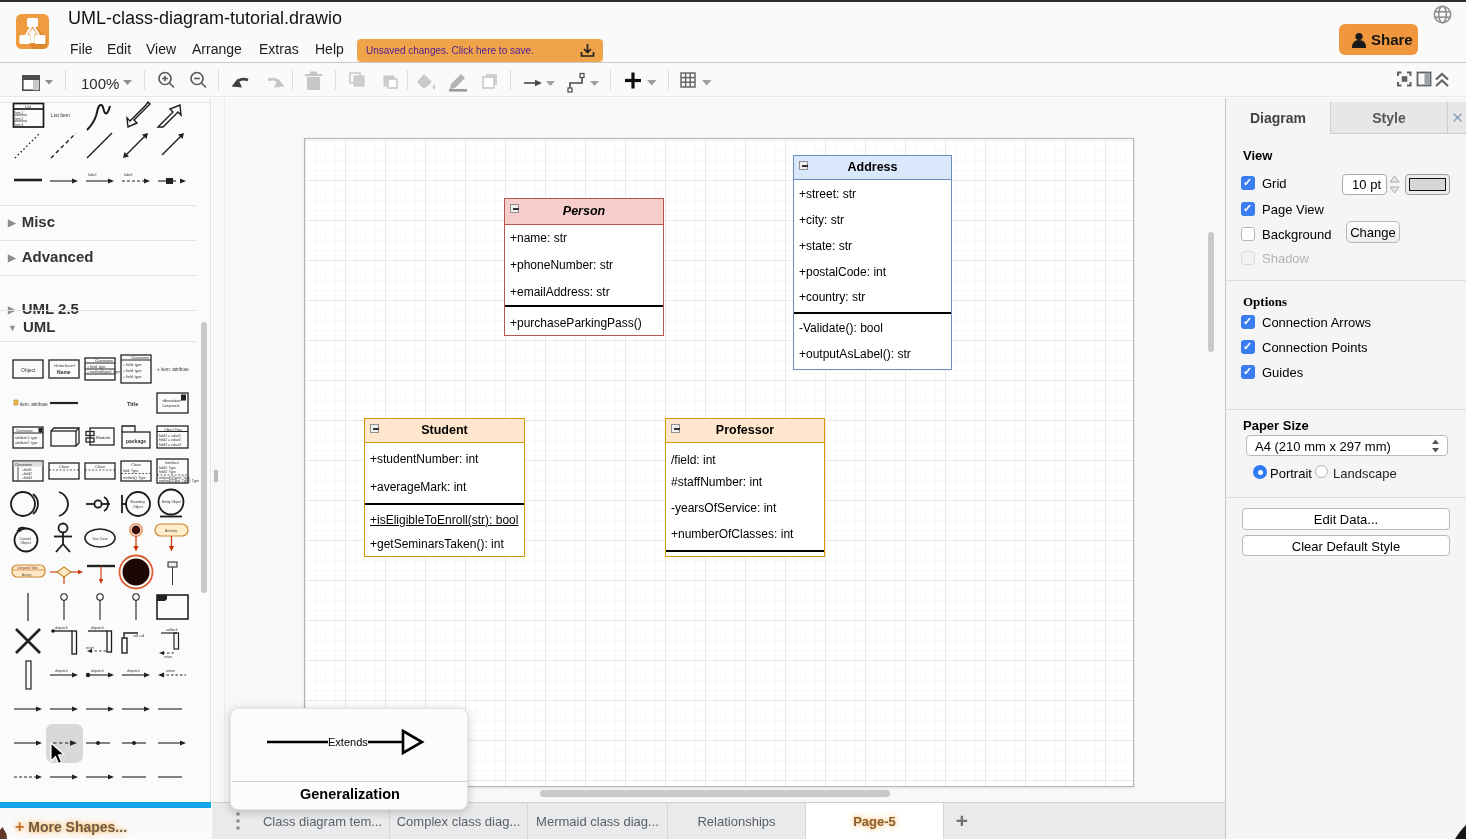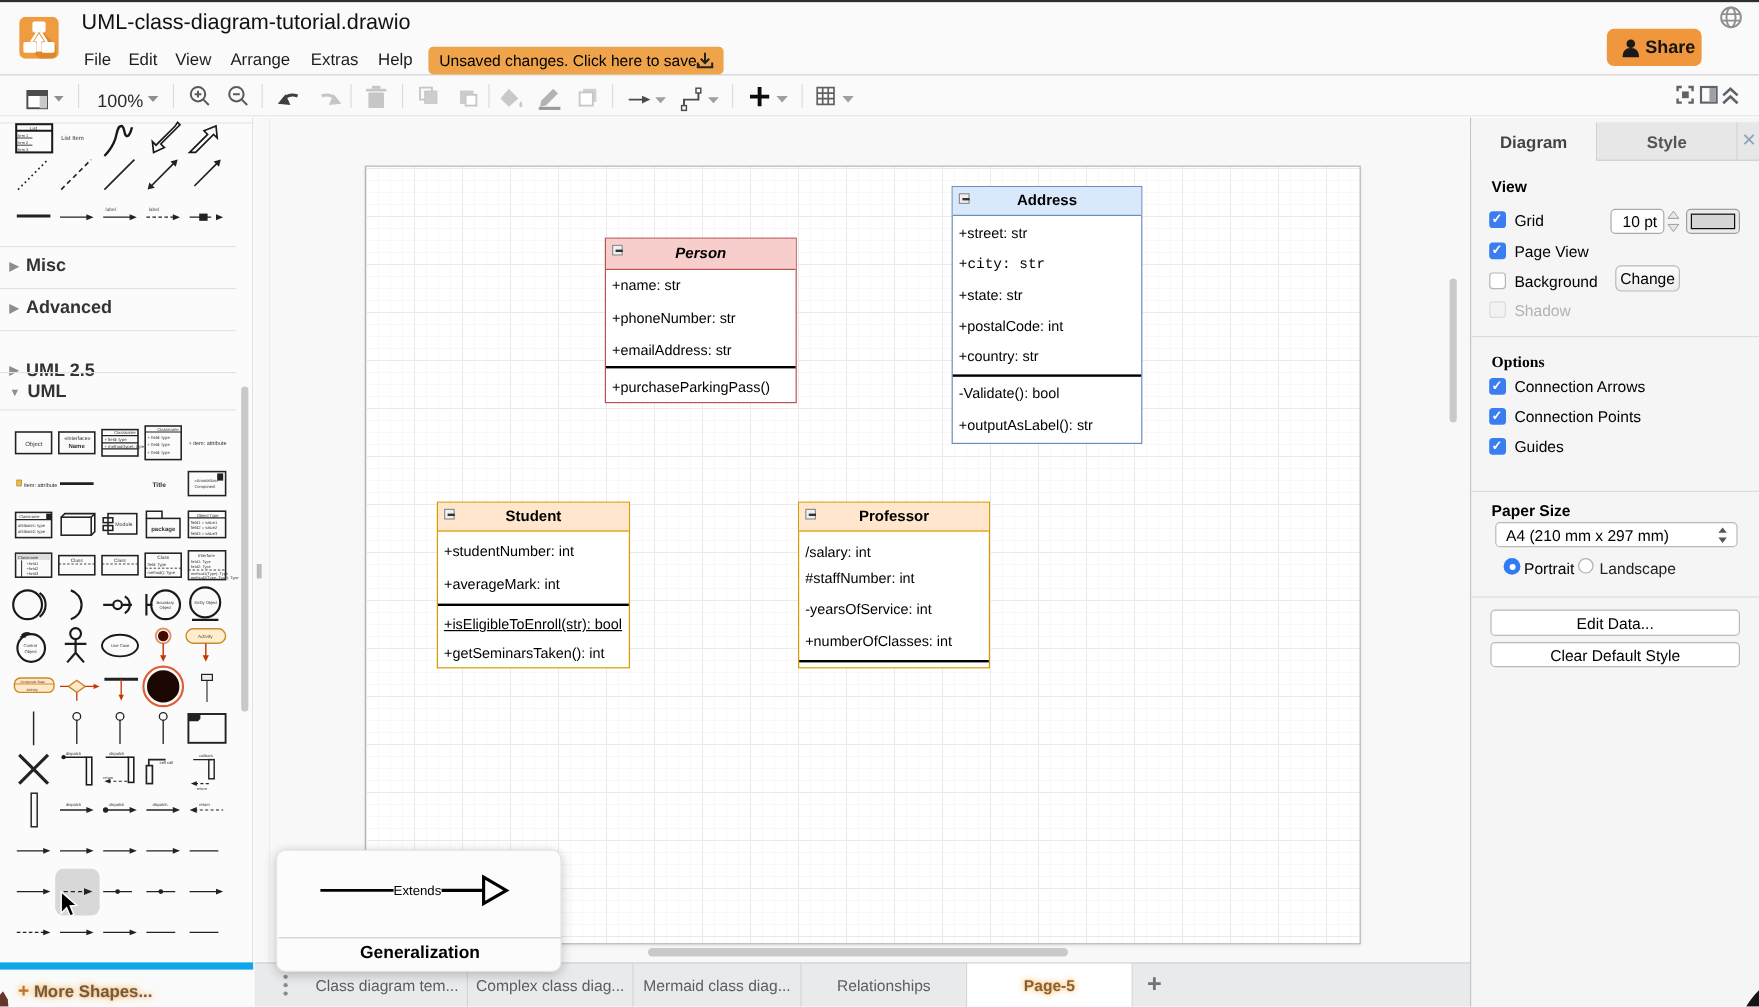--- a/index.html
+++ b/index.html
@@ -6,21 +6,21 @@
 html,body { width:1466px; height:839px; overflow:hidden; }
 body { font-family:"Liberation Sans", sans-serif; background:#fff; }
 #app { position:relative; width:1466px; height:839px; }
 .abs { position:absolute; }
 
 
 #topline { left:0; top:0; width:1466px; height:2px; background:#2e2e2e; }
 #header { left:0; top:2px; width:1466px; height:61px; background:#fafafa; border-bottom:1px solid #c9c9c9; }
 #title { left:68px; top:8px; font-size:18px; color:#111; }
 .menu { top:41px; font-size:14px; color:#1c1c1c; }
-#pill { left:357px; top:39px; width:246px; height:23px; background:#efa44b; border-radius:4px; color:#000000; font-size:13px; line-height:23px; text-align:left; padding-left:9px; }
+#pill { left:357px; top:39px; width:246px; height:23px; background:#efa44b; border-radius:4px; color:#4c1d95; font-size:10px; line-height:23px; text-align:left; padding-left:9px; }
 #share { left:1339px; top:24px; width:79px; height:31px; background:#f0963c; border-radius:6px; }
 #share span { position:absolute; left:32px; top:7px; font-size:15px; font-weight:bold; color:#151515; }
 
 
 #toolbar { left:0; top:63px; width:1466px; height:34px; background:#fafafa; border-bottom:1px solid #e6e6e6; }
 
 
 #sidebar { left:0; top:98px; width:211px; height:704px; background:#fbfbfb; border-right:1px solid #e2e2e2; }
 .shead { position:absolute; left:8px; font-size:15px; font-weight:bold; color:#333; }
 .shead .tri { color:#8d8d8d; font-size:10px; margin-right:6px; vertical-align:1px; }
@@ -525,39 +525,39 @@
     <div class="hd" style="height:26px; line-height:25px; background:#f8cecc; font-style:italic; border-bottom:1px solid #b85450;">Person</div>
     <div class="row" style="height:27px; line-height:27px;">+name: str</div>
     <div class="row" style="height:27px; line-height:27px;">+phoneNumber: str</div>
     <div class="row" style="height:26px; line-height:26px;">+emailAddress: str</div>
     <div class="sepb"></div>
     <div class="row" style="height:28px; line-height:32px;">+purchaseParkingPass()</div>
   </div>
   <div class="uml" style="left:793px; top:155px; width:159px; height:215px; border:1px solid #6c8ebf; background:#fff;">
     <div class="hd" style="height:24px; line-height:23px; background:#dae8fc; border-bottom:1px solid #6c8ebf;">Address</div>
     <div class="row" style="height:27px; line-height:29px;">+street: str</div>
-    <div class="row" style="height:26px; line-height:26px;font-family:Liberation Mono, monospace;">+city: str</div>
+    <div class="row" style="height:26px; line-height:26px;">+city: str</div>
     <div class="row" style="height:26px; line-height:26px;">+state: str</div>
     <div class="row" style="height:26px; line-height:26px;">+postalCode: int</div>
     <div class="row" style="height:27px; line-height:25px;">+country: str</div>
     <div class="sepb"></div>
     <div class="row" style="height:27px; line-height:29px;">-Validate(): bool</div>
     <div class="row" style="height:27px; line-height:27px;">+outputAsLabel(): str</div>
   </div>
   <div class="uml" style="left:364px; top:418px; width:161px; height:139px; border:1px solid #d79b00; background:#fff;">
     <div class="hd" style="height:24px; line-height:23px; background:#ffe6cc; border-bottom:1px solid #d79b00;">Student</div>
     <div class="row" style="height:30px; line-height:32px;">+studentNumber: int</div>
     <div class="row" style="height:30px; line-height:28px;">+averageMark: int</div>
     <div class="sepb"></div>
     <div class="row" style="height:27px; line-height:31px;"><span style="text-decoration:underline;">+isEligibleToEnroll(str): bool</span></div>
     <div class="row" style="height:27px; line-height:25px;">+getSeminarsTaken(): int</div>
   </div>
   <div class="uml" style="left:665px; top:418px; width:160px; height:139px; border:1px solid #d79b00; background:#fff;">
     <div class="hd" style="height:24px; line-height:23px; background:#ffe6cc; border-bottom:1px solid #d79b00;">Professor</div>
-    <div class="row" style="height:26px; line-height:34px;">/salary: int</div>
+    <div class="row" style="height:26px; line-height:34px;">/field: int</div>
     <div class="row" style="height:26px; line-height:26px;">#staffNumber: int</div>
     <div class="row" style="height:26px; line-height:26px;">-yearsOfService: int</div>
     <div class="row" style="height:26px; line-height:26px;">+numberOfClasses: int</div>
     <div class="sepb" style="margin-top:3px;"></div>
   </div>
 
   <div class="abs" style="left:510px; top:204px; width:9px; height:9px; background:#f0f0f0; border:1px solid #909090; z-index:5;">
       <div style="position:absolute;left:1.5px;top:3px;width:6px;height:1.5px;background:#333;"></div>
     </div>
   <div class="abs" style="left:799px; top:161px; width:9px; height:9px; background:#f0f0f0; border:1px solid #909090; z-index:5;">

